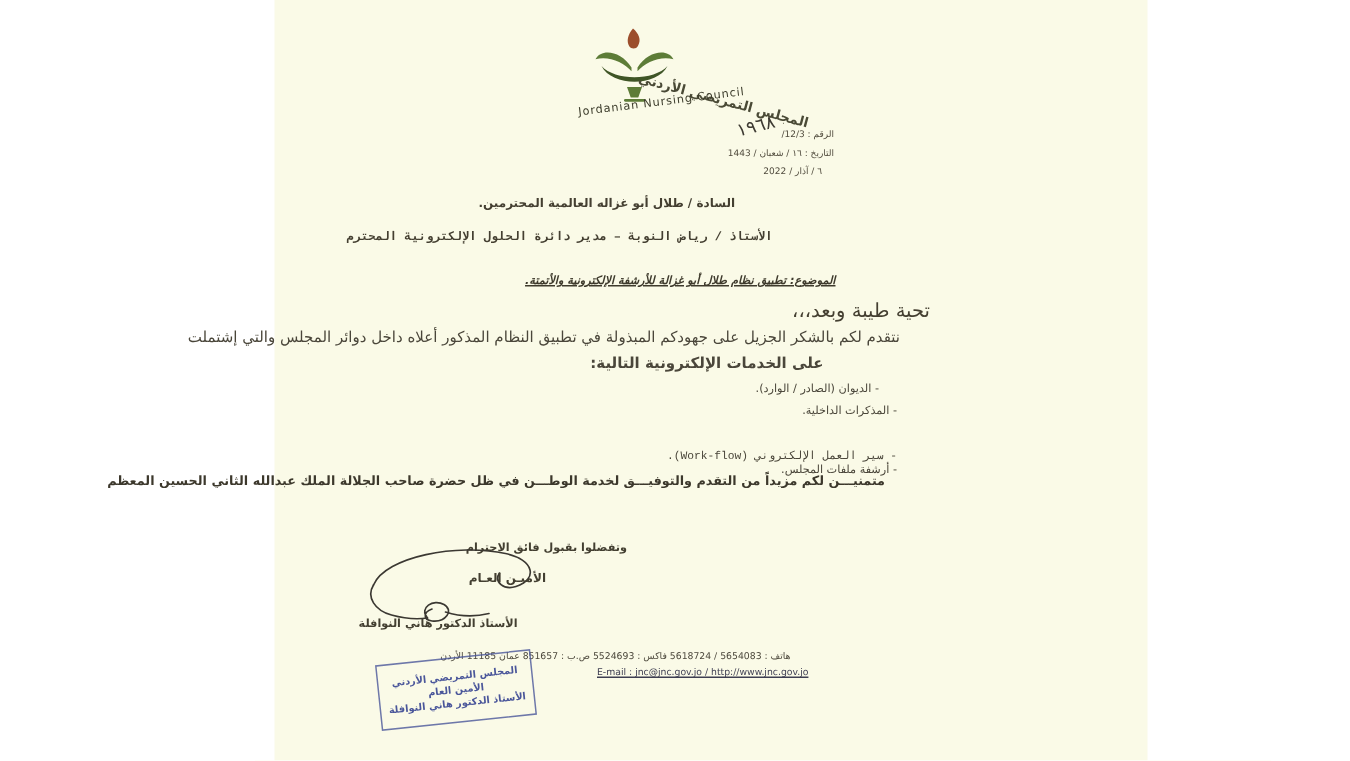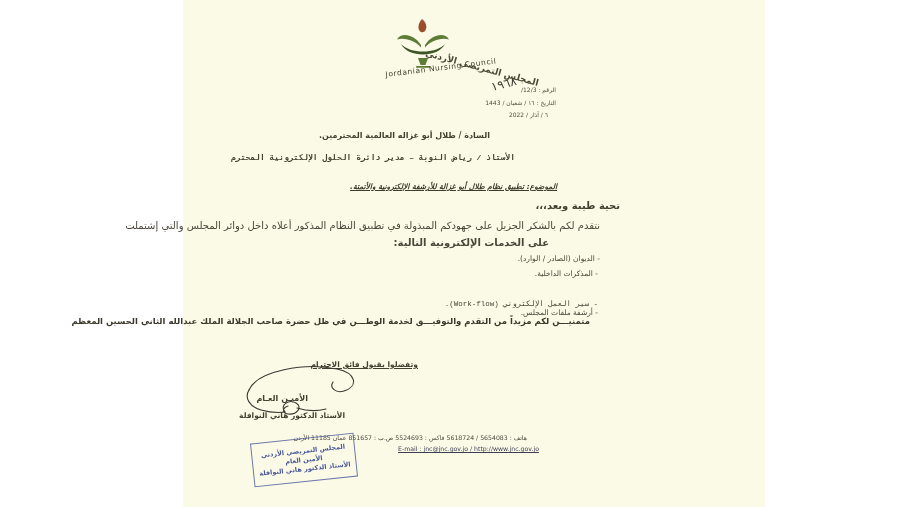--- a/index.html
+++ b/index.html
@@ -4,21 +4,21 @@
 <style>
   html,body{margin:0;padding:0;width:900px;height:507px;background:#ffffff;overflow:hidden;}
   body{font-family:"DejaVu Sans", sans-serif;color:#45412f;position:relative;}
   .abs{position:absolute;}
   .paper{left:183px;top:0;width:582px;height:507px;background:#fafae7;}
   .ar{direction:rtl;unicode-bidi:plaintext;white-space:nowrap;}
   .print-sm{font-size:6px;color:#514c3e;}
   .hw{font-family:"DejaVu Sans", sans-serif;color:#3e3b33;}
   .addr{font-size:8px;font-weight:bold;color:#443f31;}
   .subject{font-size:7.5px;font-weight:bold;text-decoration:underline;color:#3e3a2c;}
-  .greet{font-size:10px;font-weight:bold;color:#443f31;}
+  .greet{font-size:13px;font-weight:normal;color:#443f31;}
   .bodytxt{font-size:10px;color:#4a463a;}
   .bullet{font-size:7.5px;color:#4a463a;}
   .wish{font-size:8.5px;font-weight:bold;color:#3c382c;text-align:center;}
   .closing{font-size:7.5px;font-weight:bold;color:#433f31;}
   .sgtitle{font-size:8px;font-weight:bold;color:#433f31;}
   .signame{font-size:7.5px;font-weight:bold;color:#433f31;}
   .logo-ar{font-size:9px;font-weight:bold;color:#4a4a36;transform:rotate(15deg);transform-origin:left top;}
   .logo-en{font-size:7.5px;color:#3d3d2c;letter-spacing:0.6px;transform:rotate(-7deg);transform-origin:left top;}
   .stamp{left:252px;top:438px;width:102px;height:42px;transform:rotate(-6deg);
          border:1.5px solid rgba(74,86,154,0.8);display:flex;flex-direction:column;
@@ -58,30 +58,30 @@
 <div class="abs ar addr" style="right:410px;top:131px;">السادة / طلال أبو غزاله العالمية المحترمين.</div>
 <div class="abs ar addr" style="right:385px;top:153px;font-family:Liberation Mono, monospace;">الأستاذ / رياض النوبة – مدير دائرة الحلول الإلكترونية المحترم</div>
 
 <div class="abs ar subject" style="right:343px;top:182px;font-style:italic;">الموضوع:  تطبيق نظام طلال أبو غزالة للأرشفة الإلكترونية والأتمتة.</div>
 
 <div class="abs ar greet" style="right:280px;top:200px;">تحية طيبة وبعد،،،</div>
 
 <div class="abs ar bodytxt" style="right:300px;top:220px;">نتقدم لكم بالشكر الجزيل على جهودكم المبذولة في تطبيق النظام المذكور أعلاه داخل دوائر المجلس والتي إشتملت</div>
 <div class="abs ar bodytxt" style="right:351px;top:237px;font-weight:bold;">على الخدمات الإلكترونية التالية:</div>
 
-<div class="abs ar bullet" style="right:300px;top:254px;">- الديوان (الصادر / الوارد).</div>
+<div class="abs ar bullet" style="right:314px;top:254px;">- الديوان (الصادر / الوارد).</div>
 <div class="abs ar bullet" style="right:302px;top:269px;">- المذكرات الداخلية.</div>
 <div class="abs ar bullet" style="right:302px;top:284px;margin-top:24px;">- أرشفة ملفات المجلس.</div>
 <div class="abs ar bullet" style="right:302px;top:299px;font-family:Liberation Mono, monospace;">- سير العمل الإلكتروني (Work-flow).</div>
 
 <div class="abs ar wish" style="left:256px;top:316px;width:334px;">متمنيـــن لكم مزيداً من التقدم والتوفيـــق لخدمة الوطـــن في ظل حضرة صاحب الجلالة الملك عبدالله الثاني الحسين المعظم</div>
 
-<div class="abs ar closing" style="right:482px;top:360px;text-decoration:underline;">وتفضلوا بقبول فائق الاحترام</div>
+<div class="abs ar closing" style="right:482px;top:360px;">وتفضلوا بقبول فائق الاحترام</div>
 
-<div class="abs ar sgtitle" style="right:592px;top:381px;z-index:2;margin-top:13px;">الأميـن العـام</div>
+<div class="abs ar sgtitle" style="right:536px;top:381px;z-index:2;">الأميـن العـام</div>
 
 <svg class="abs" style="left:235px;top:362px;z-index:1;" width="140" height="62" viewBox="0 0 140 62">
   <g fill="none" stroke="#3b3832" stroke-width="1.1" stroke-linecap="round">
     <path d="M14,28 C22,9 70,0 102,7 C121,11 124,24 109,29 C101,31.5 94,26 98,20"></path>
     <path d="M14,28 C9,36 15,45 26,48 C35,50.5 43,51 50,50"></path>
     <path d="M50,50 C44,43 54,37 61,41 C68,45 62,53 53,52 C47,51.5 47,46 53,44"></path>
     <path d="M62,46 C73,49.5 83,49 91,47"></path>
   </g>
 </svg>
 

